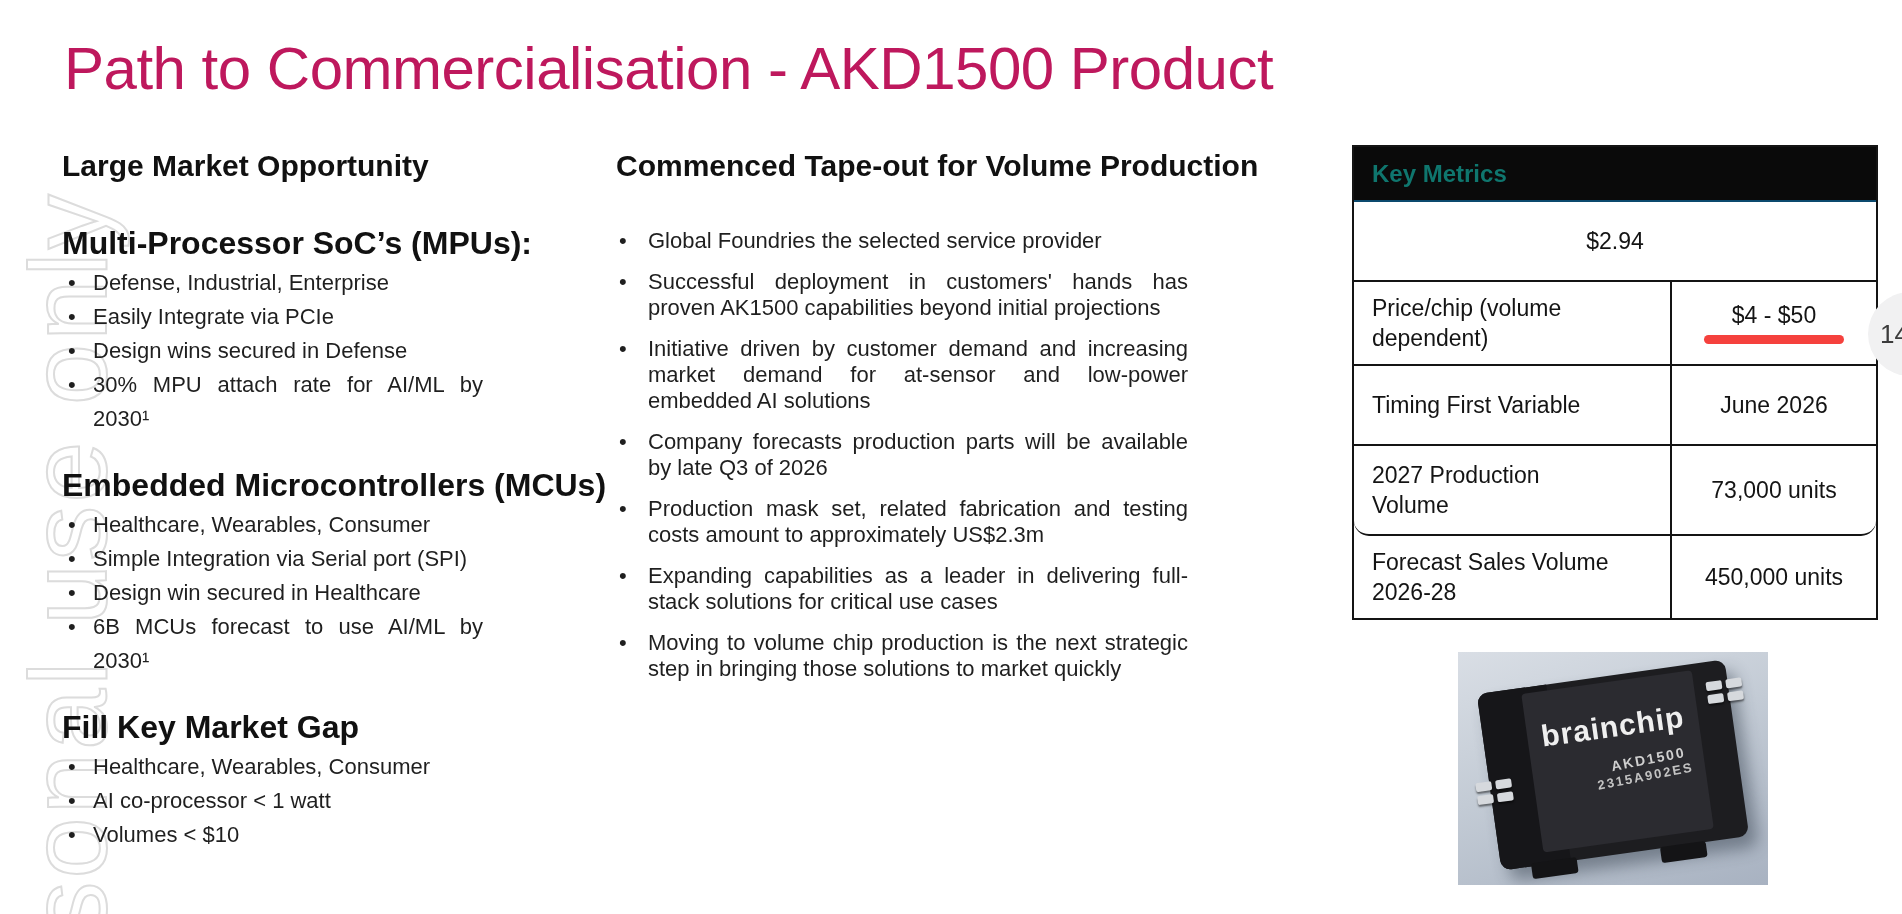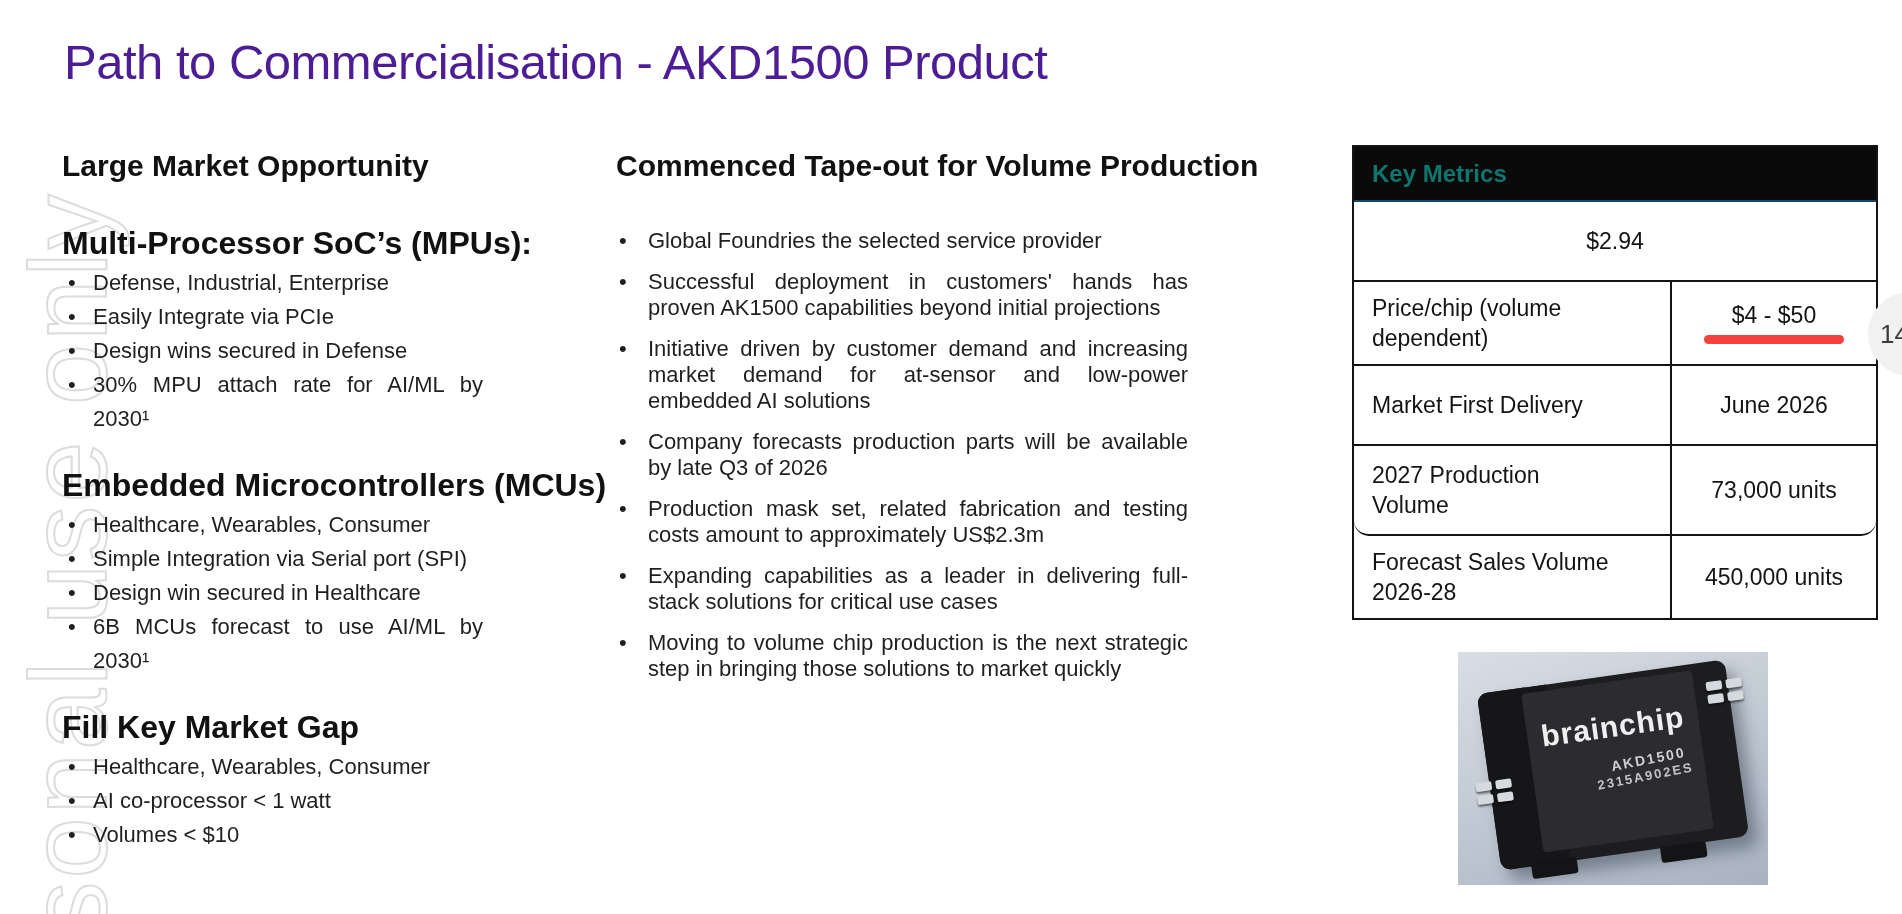--- a/index.html
+++ b/index.html
@@ -12,21 +12,21 @@
   
   .watermark {
     position:absolute; left:4px; top:1312px; z-index:0;
     transform-origin:0 0; transform:rotate(-90deg);
     font-size:110px; font-weight:500; letter-spacing:3px; white-space:nowrap;
     color:transparent; -webkit-text-stroke:2px #dcdcdc;
   }
   
   .title {
     position:absolute; left:64px; top:34px; z-index:2;
-    font-size:49px; font-weight:400; letter-spacing:-0.5px; color:#4c1d95;
+    font-size:60px; font-weight:400; letter-spacing:-0.5px; color:#be185d;
     white-space:nowrap;
   }
   
   .col-left  { position:absolute; left:62px;  top:148px; width:470px; z-index:1; }
   .col-mid   { position:absolute; left:616px; top:148px; width:572px; z-index:1; }
   .col-heading { font-size:30px; font-weight:700; line-height:36px; color:#111; margin:0 0 44px; white-space:nowrap; }
   .sub-heading { font-size:32px; font-weight:700; line-height:30px; color:#111; margin:0 0 8px; white-space:nowrap; }
   .col-left ul { list-style:none; margin:0 0 34px; width:455px; }
   .col-left li {
     position:relative; padding-left:31px; font-size:22px; line-height:34px;
@@ -179,21 +179,21 @@
           <span>Price/chip (volume dependent)</span>
         </div>
       <div class="m-value">
         <span>$4 - $50</span>
         <div class="hl-underline" style="background: rgb(245, 65, 61);"></div>
       </div>
     </div>
 
     <div class="m-row r3">
       <div class="m-label">
-          <span>Market First Delivery</span>
+          <span>Timing First Variable</span>
         </div>
       <div class="m-value">
           <span>June 2026</span>
         </div>
     </div>
 
     <div class="m-row r4">
       <div class="m-label">
           <span>2027 Production Volume</span>
         </div>

